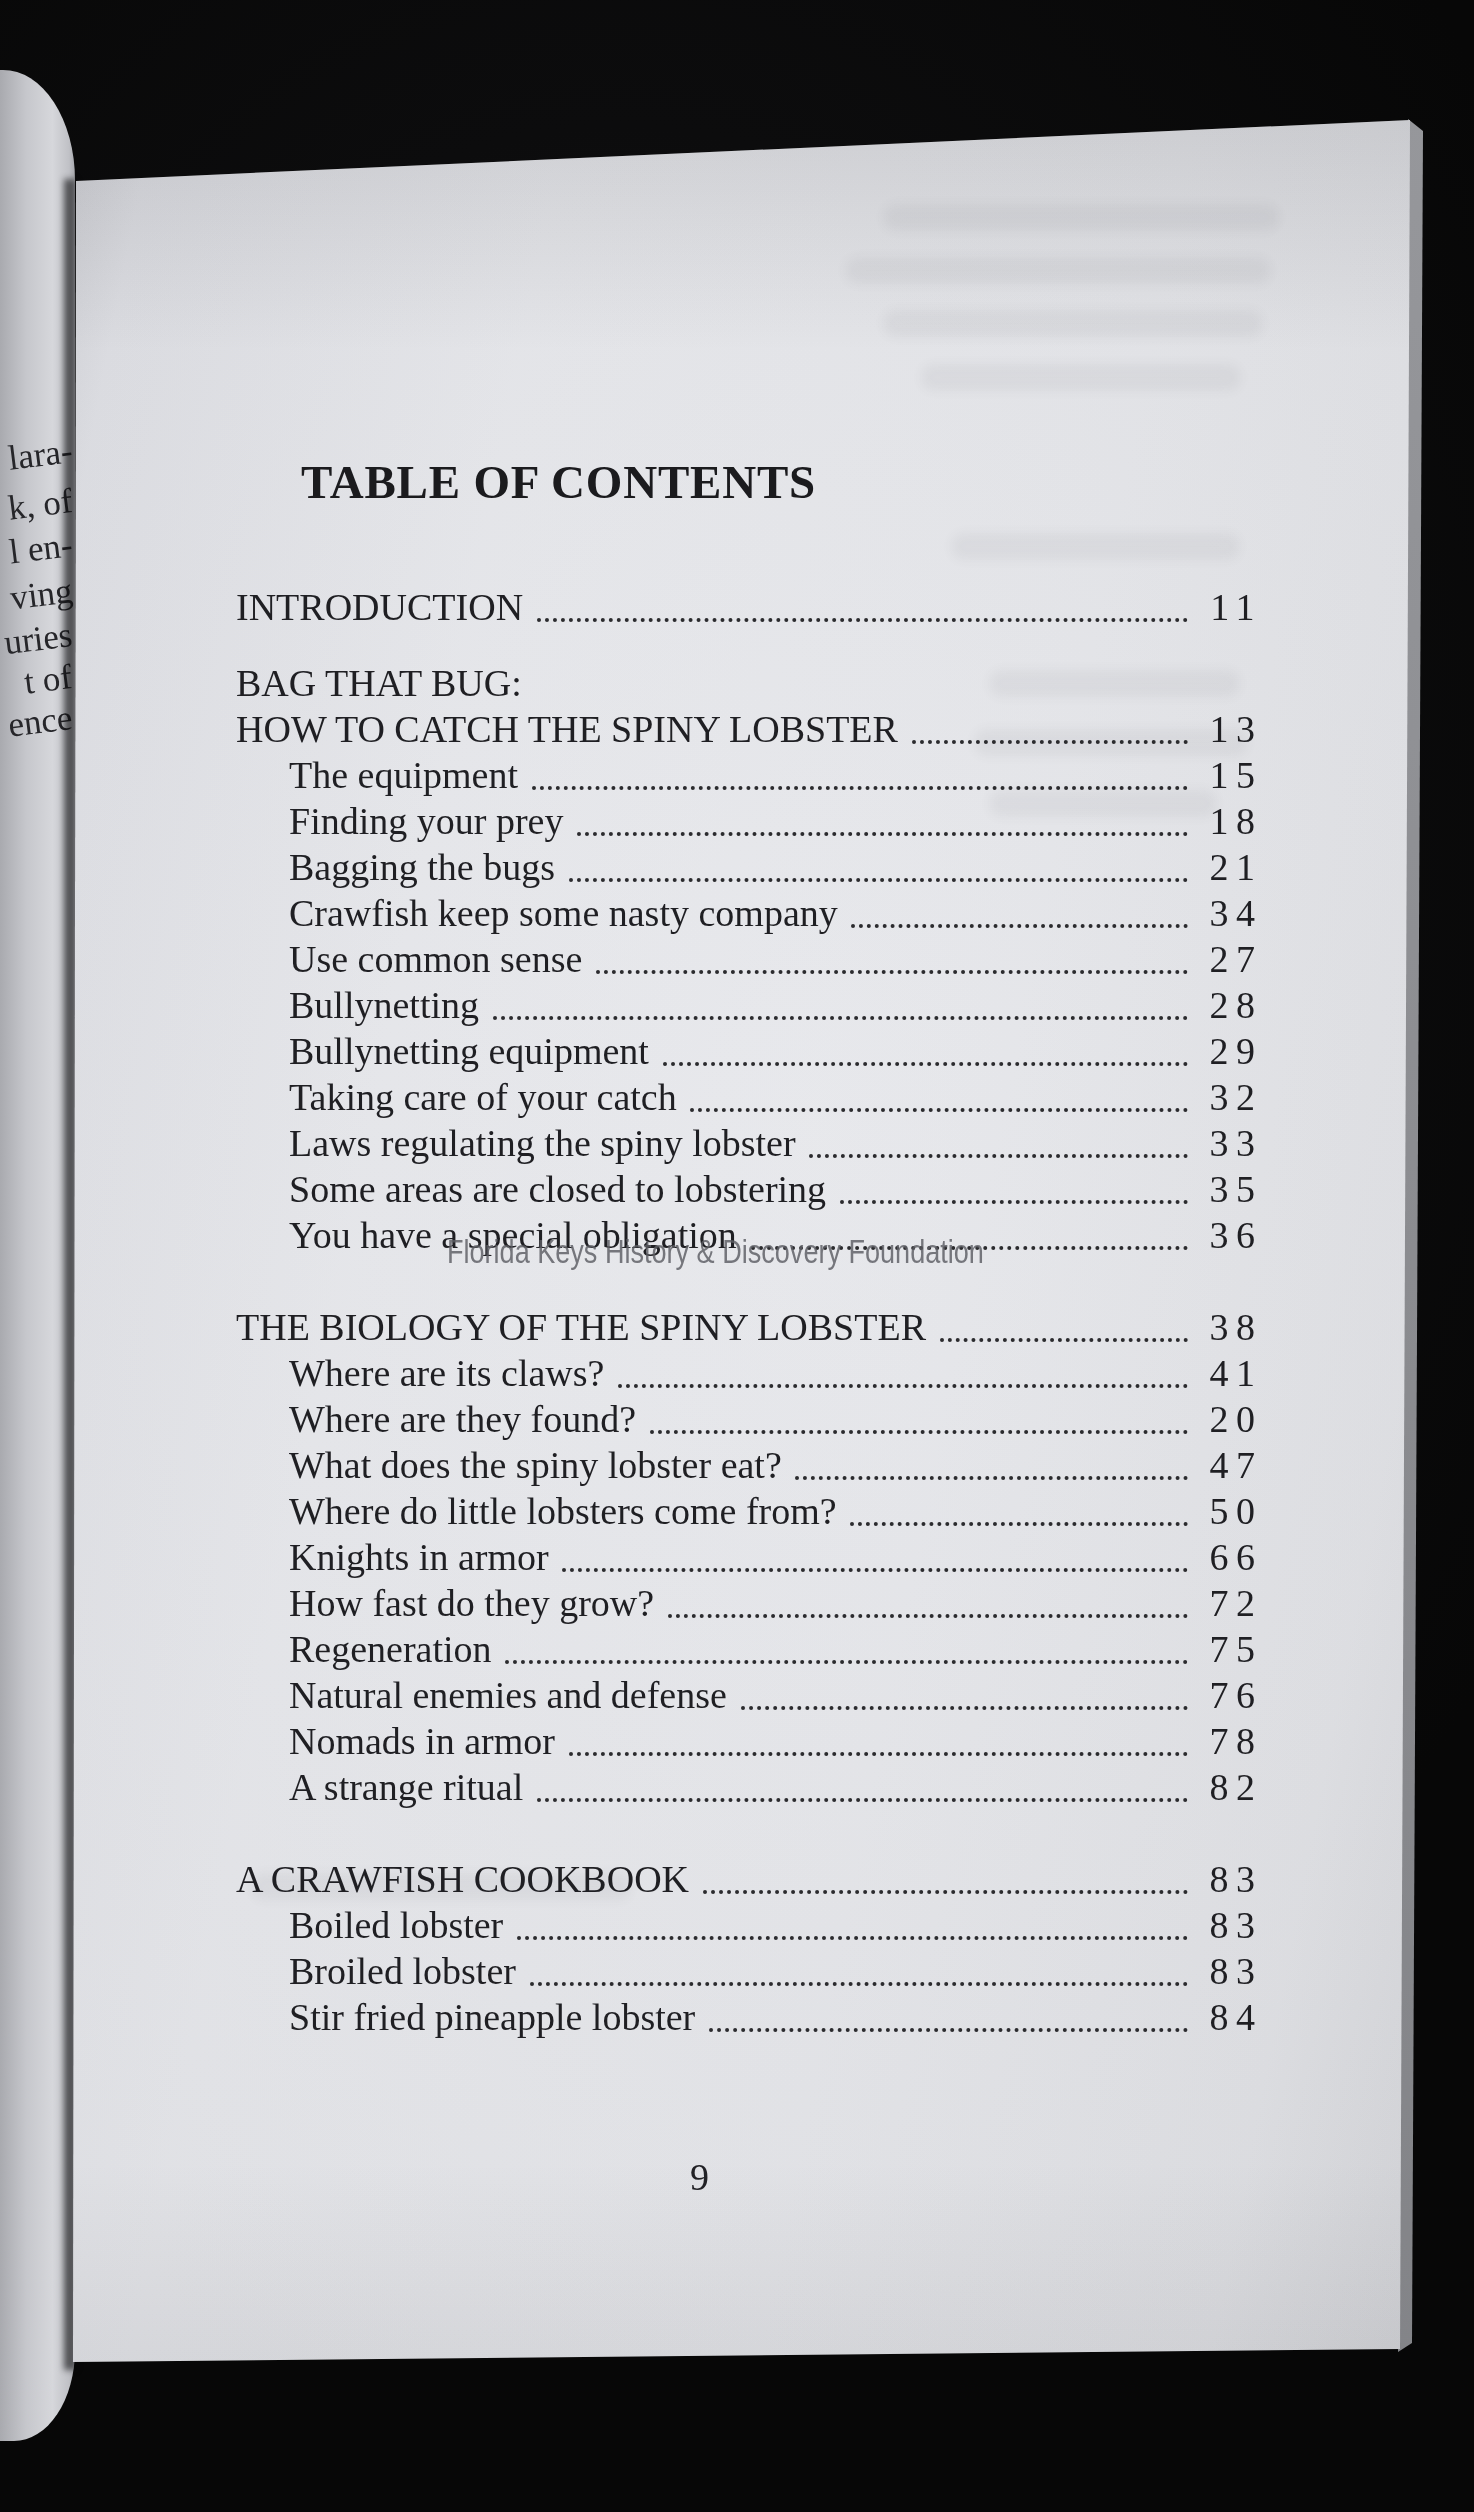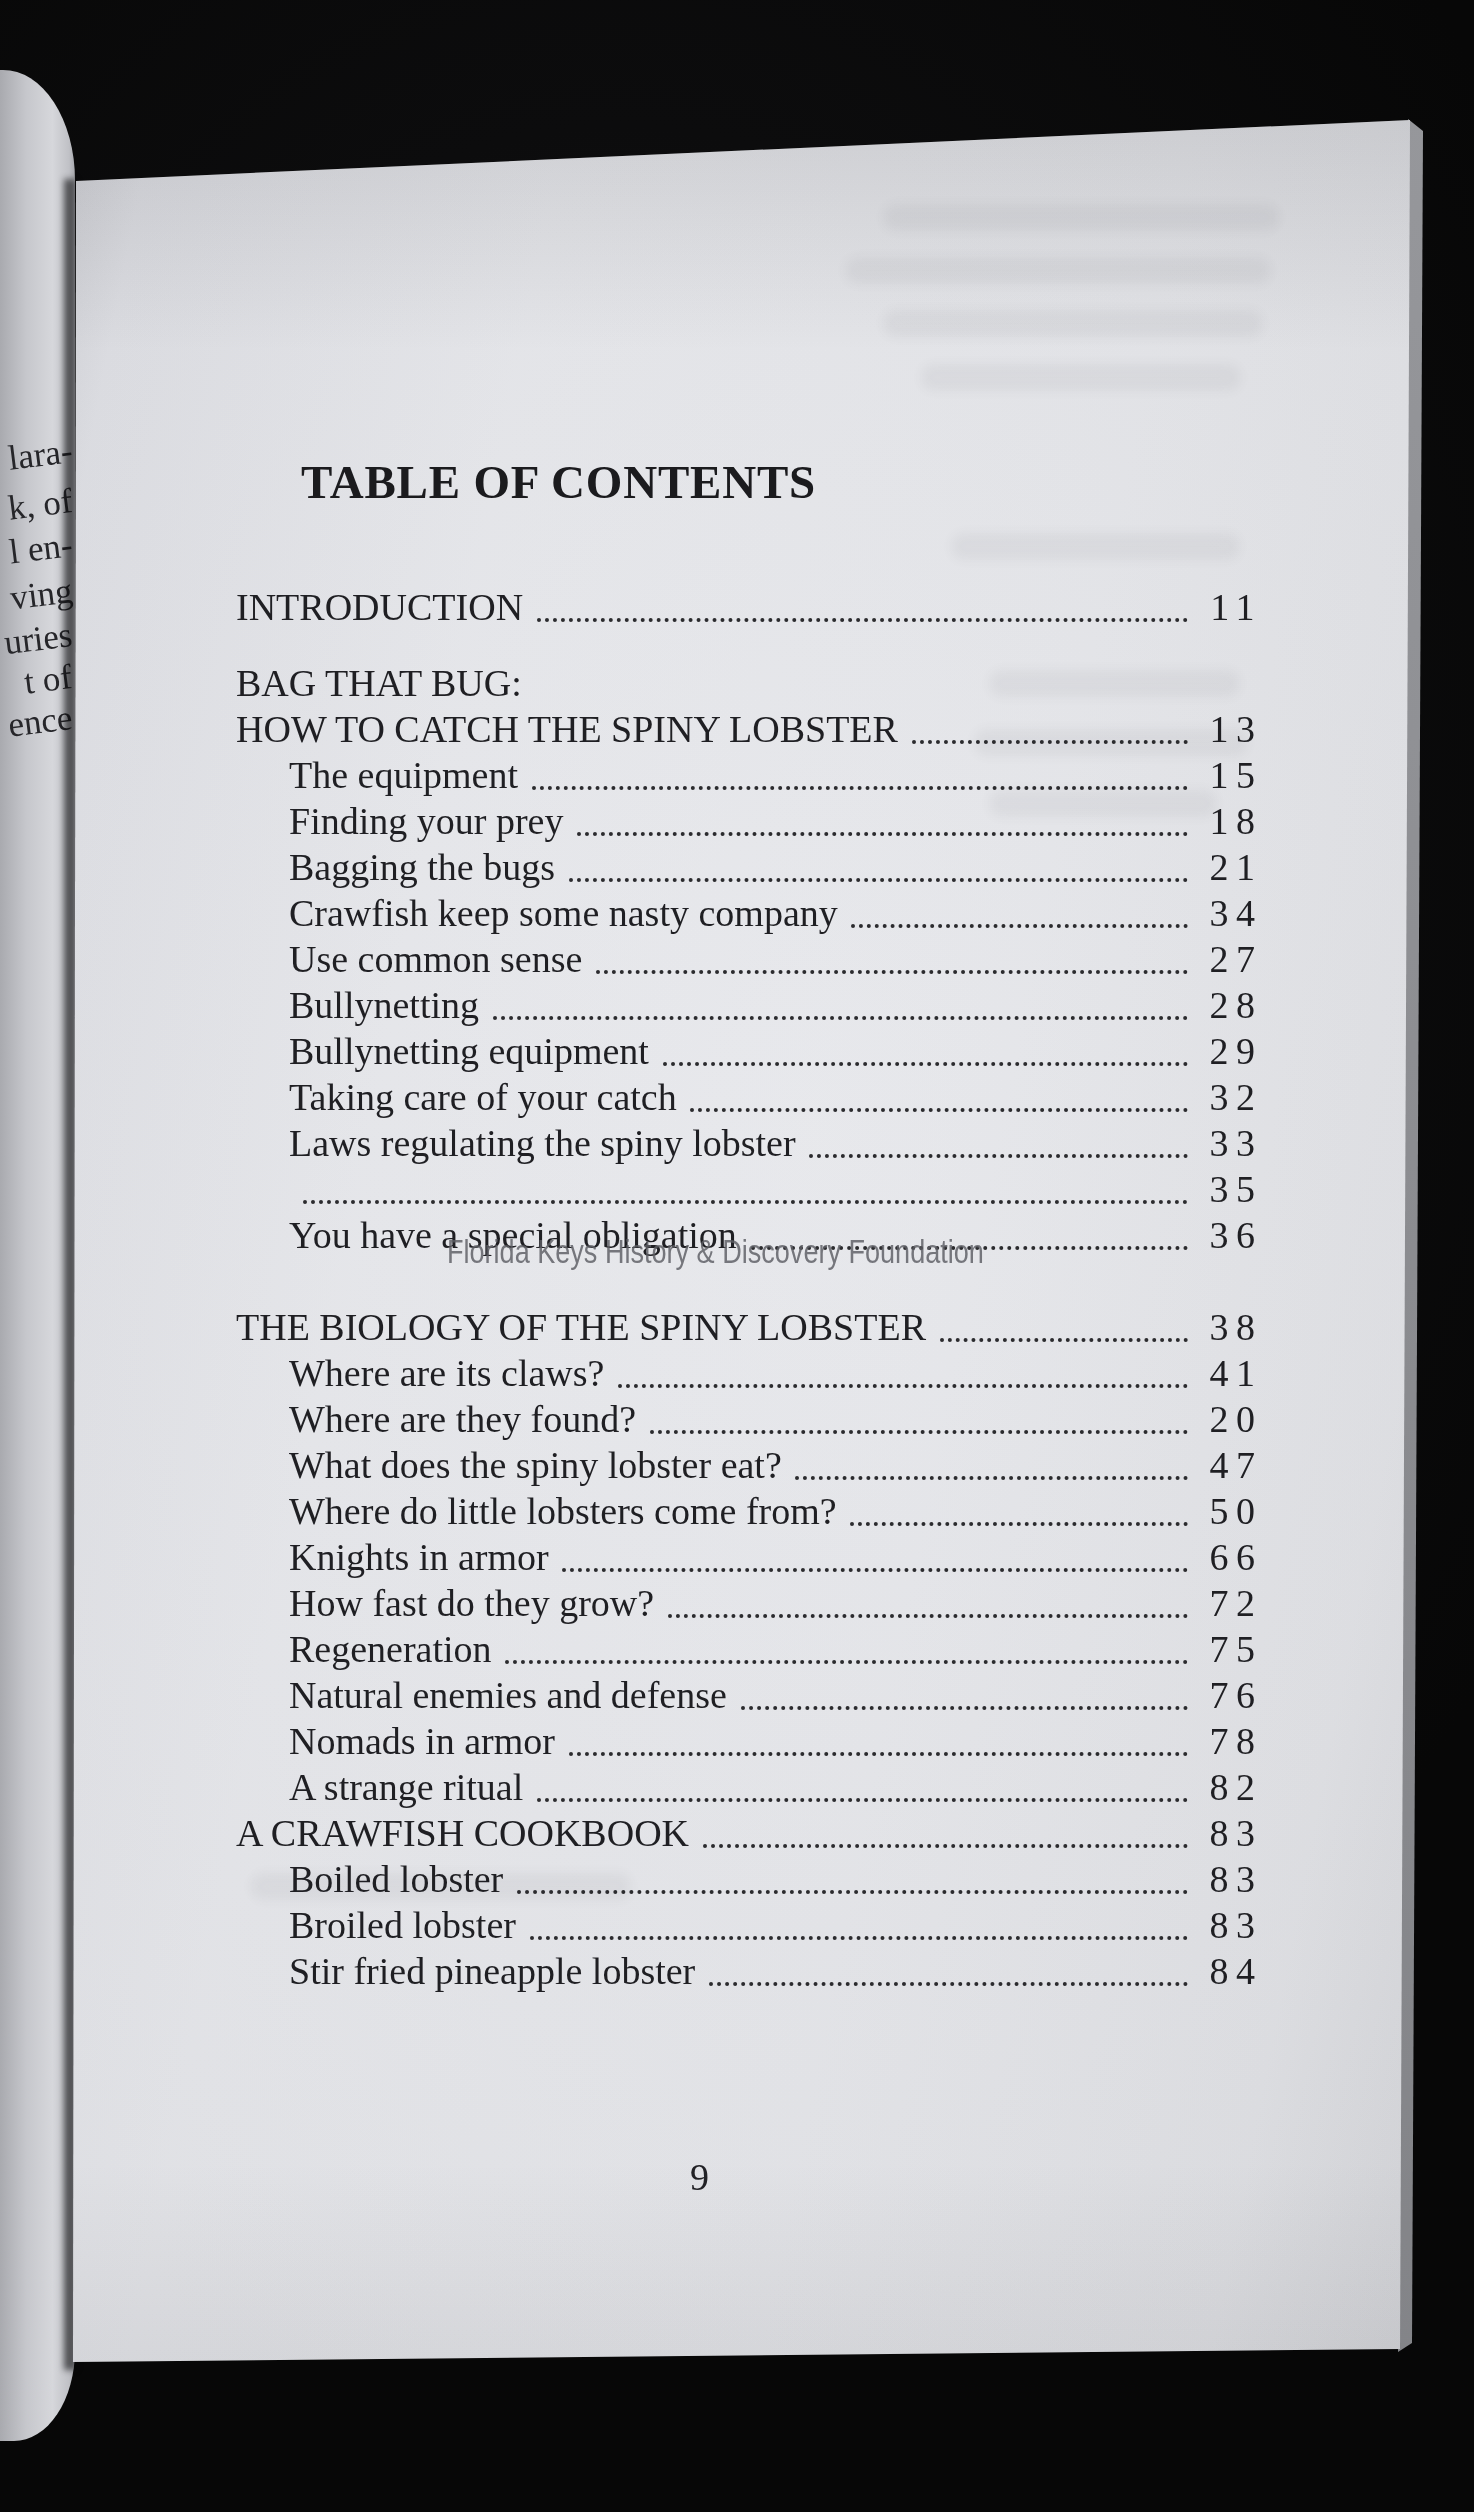--- a/index.html
+++ b/index.html
@@ -80,21 +80,21 @@
     flex:1;min-width:30px;align-self:flex-end;
     border-bottom:4.6px dotted #2b2b2e;
     margin:0 6px 8.4px 13.7px;
   }
   .row .num{
     width:85px;text-align:center;letter-spacing:7.6px;margin-right:-7.6px;
     white-space:nowrap;
   }
   .gap-a{margin-top:30px;}
   .gap-b{margin-top:46px;}
-  .gap-c{font-family:Liberation Serif, serif;}
+  .gap-c{margin-top:46px;font-family:Liberation Serif, serif;}
   .watermark{
     position:absolute;left:447px;top:1233px;white-space:nowrap;
     font-family:"Liberation Sans", sans-serif;
     font-size:33px;line-height:37px;color:#5d5e64;opacity:0.82;
     transform:scaleX(0.82);transform-origin:left center;
   }
   .folio{
     position:absolute;left:654px;top:2155px;width:91px;text-align:center;
     font-size:38px;color:#222226;
   }
@@ -198,20 +198,21 @@
     <span class="num">32</span>
   </div>
 
   <div class="row indent">
     <span class="label">Laws regulating the spiny lobster</span>
     <span class="leader"></span>
     <span class="num">33</span>
   </div>
 
   <div class="row indent">
+    <span class="label">Some areas are closed to lobstering</span>
     <span class="leader"></span>
     <span class="num">35</span>
   </div>
 
   <div class="row indent">
     <span class="label">You have a special obligation</span>
     <span class="leader"></span>
     <span class="num">36</span>
   </div>
 

